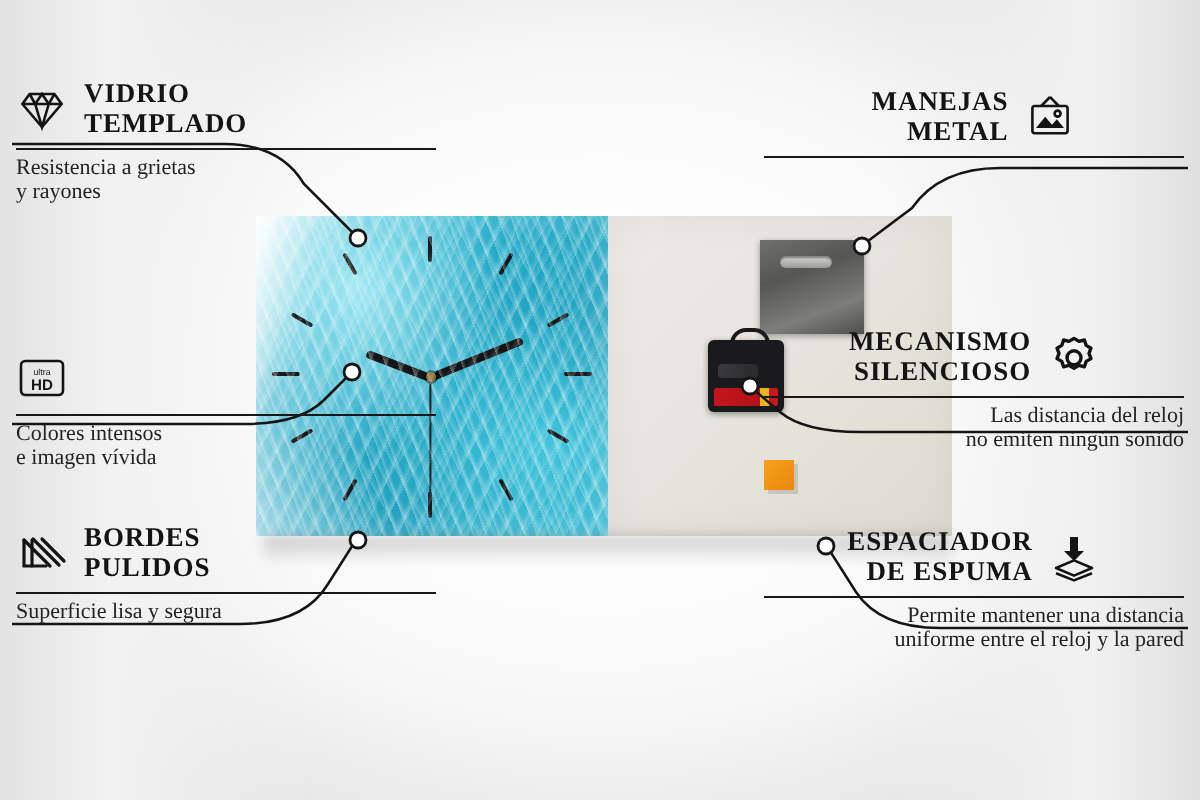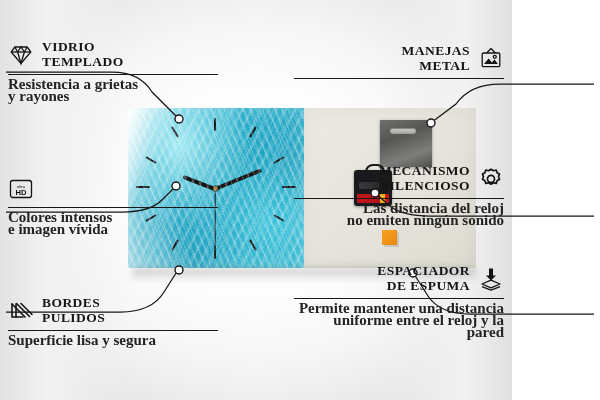--- a/index.html
+++ b/index.html
@@ -2,21 +2,21 @@
 <html><head>
 <meta charset="utf-8">
 <style>
   html,body{margin:0;padding:0;}
   body{
     width:600px;height:400px;overflow:hidden;
     font-family:"Liberation Serif", serif;
     background:#ffffff;
   }
   #stage{
-    position:relative;width:512px;height:400px;
+    position:relative;width:600px;height:400px;
     background:
       radial-gradient(ellipse 58% 62% at 50% 48%, #ffffff 0%, #fdfdfd 42%, #f6f6f6 68%, #ebebeb 88%, #e4e4e4 100%);
   }
   #stage::before{
     content:"";position:absolute;inset:0;
     background:linear-gradient(90deg, #e2e2e2 0%, #f2f2f2 9%, rgba(255,255,255,0) 26%, rgba(255,255,255,0) 74%, #f1f1f1 91%, #e0e0e0 100%);
     pointer-events:none;
   }
 
   
@@ -90,28 +90,28 @@
     position:absolute;left:78px;top:122px;width:15px;height:15px;
     background:linear-gradient(135deg,#f7a11e,#e8870d);
     box-shadow:2px 2px 0 rgba(0,0,0,.12);
   }
 
   
   .feature{position:absolute;width:210px;}
   .feature.left{left:8px;text-align:left;}
   .feature.right{right:8px;text-align:right;}
   .f-head{display:flex;align-items:center;gap:8px;}
-  .feature.right .f-head{flex-direction:row-reverse;}
+  .feature.right .f-head{flex-direction:row-reverse;justify-content:center;}
   .f-title{
     font-size:13.5px;line-height:14.5px;font-weight:700;color:#141414;
     letter-spacing:.45px;font-variant:small-caps;white-space:pre-line;
   }
   .f-rule{height:1.4px;background:#181818;margin:5px 0 4px;}
   .f-desc{
-    font-size:15px;line-height:11.6px;color:#232323;white-space:pre-line;font-weight:bold;
+    font-size:11px;line-height:11.6px;color:#232323;white-space:pre-line;
   }
   .f-icon{width:26px;height:26px;flex:0 0 26px;color:#141414;}
   .f-icon svg{display:block;width:26px;height:26px;}
 
   
   #wires{position:absolute;left:0;top:0;width:600px;height:400px;pointer-events:none;}
 </style>
 </head>
 <body>
 
@@ -200,21 +200,21 @@
           <text x="13" y="11.6" text-anchor="middle" font-family="Liberation Sans, sans-serif" font-size="4.4" fill="currentColor">ultra</text>
           <text x="13" y="18.8" text-anchor="middle" font-family="Liberation Sans, sans-serif" font-size="7.6" font-weight="bold" fill="currentColor">HD</text>
         </svg>
       </span>
     </div>
     <div class="f-rule"></div>
     <div class="f-desc">Colores intensos
 e imagen vívida</div>
   </div>
 
-  <div class="feature left" style="top:296px;">
+  <div class="feature left" style="top:262px;">
     <div class="f-head">
       <span class="f-icon">
         <svg viewBox="0 0 26 26">
             <g fill="none" stroke="currentColor" stroke-width="1.6" stroke-linecap="round">
           <path d="M4 6 L4 19 L15 19"></path>
           <path d="M8 6 L8 19"></path>
           <path d="M4 6 L17 19"></path>
           <path d="M8.5 5.5 L21.5 18.5"></path>
           <path d="M13 5.5 L24 16.5"></path>
         </g>

